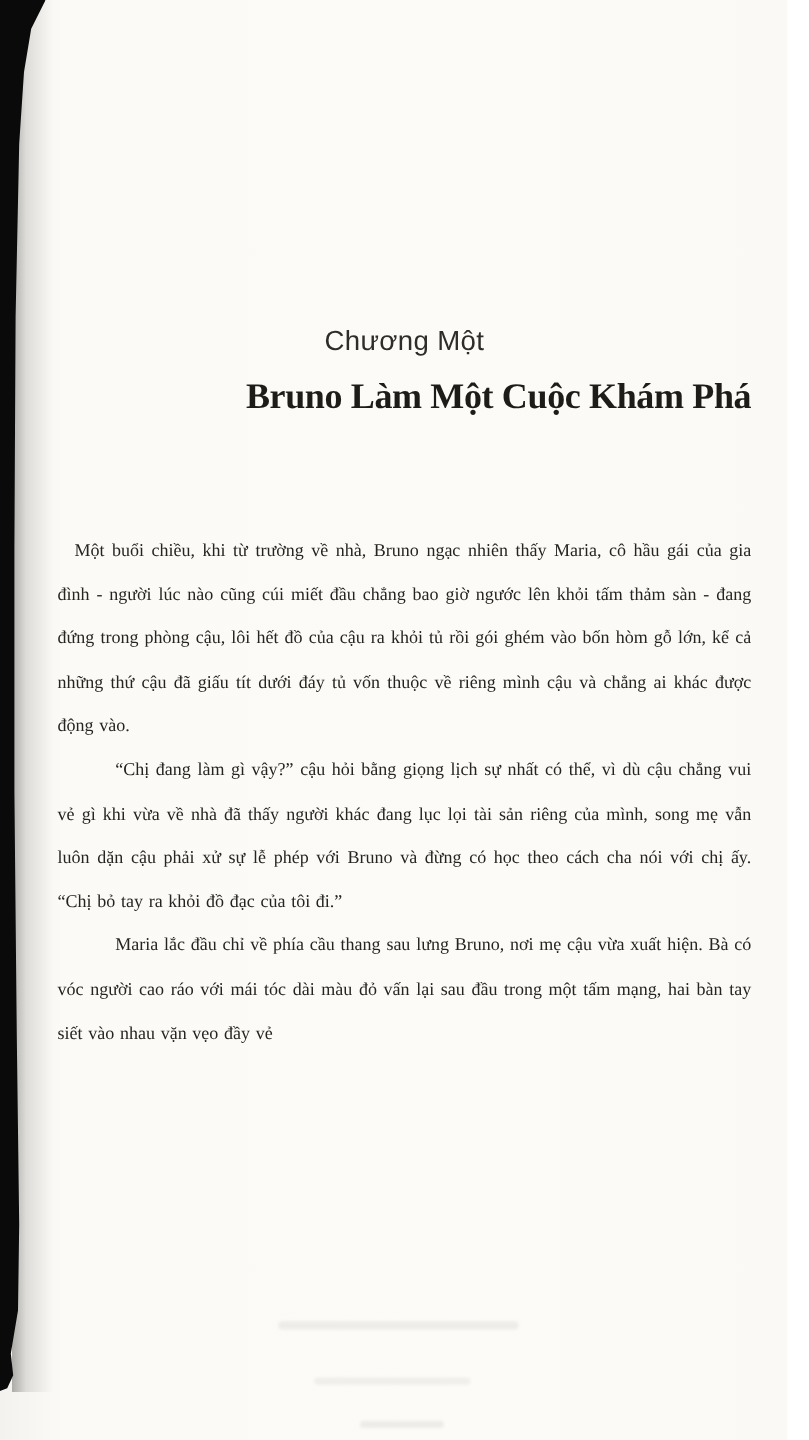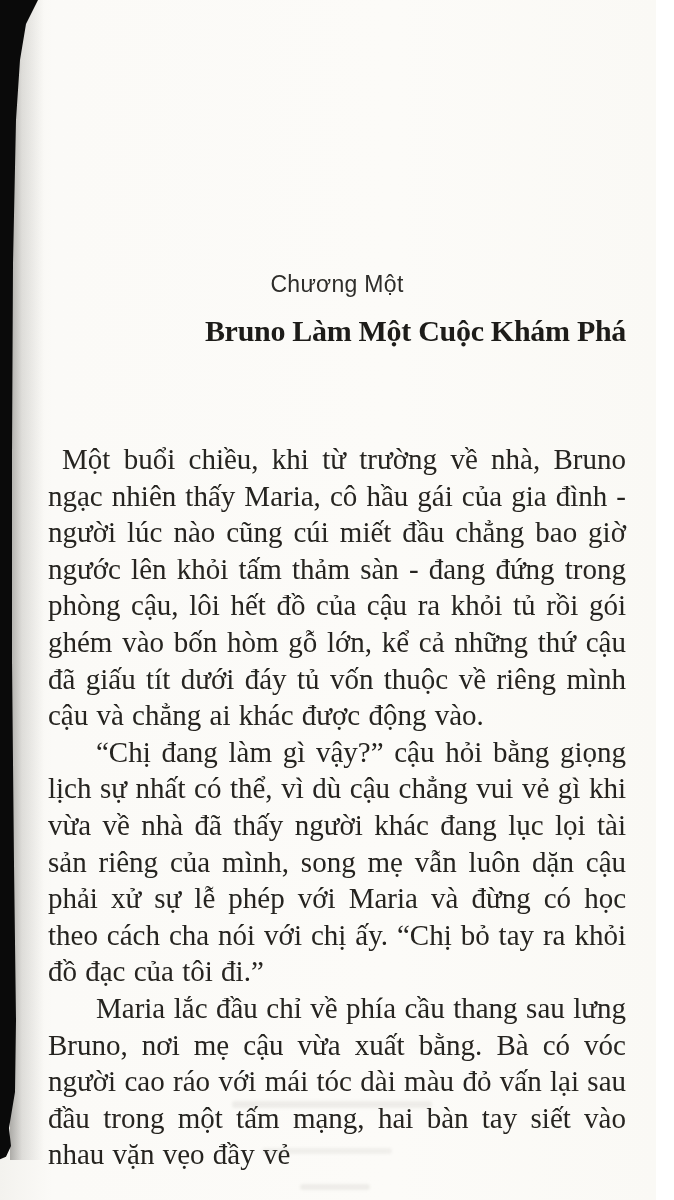--- a/index.html
+++ b/index.html
@@ -61,21 +61,21 @@
     text-align: right;
     font-family: "Liberation Serif", serif;
     font-weight: 700;
     font-size: 30px;
     letter-spacing: -0.3px;
     color: #1d1c19;
   }
 
   .body-text {
     margin-top: 93px;
-    font-size: 29px;
+    font-size: 15px;
     line-height: 36.6px;
     text-align: justify;
     color: #262420;
     word-spacing: 1px;
   }
   .body-text p {
     margin: 0;
     padding: 0;
   }
   .body-text p.indent-small { text-indent: 14px; }
@@ -100,22 +100,22 @@
   <div class="gutter-soft"></div>
   <div class="gutter-shadow"></div>
 
   <div class="content">
     <div class="chapter-label">Chương Một</div>
 
     <div class="chapter-title">Bruno Làm Một Cuộc Khám Phá</div>
 
     <div class="body-text">
       <p class="indent-small">Một buổi chiều, khi từ trường về nhà, Bruno ngạc nhiên thấy Maria, cô hầu gái của gia đình - người lúc nào cũng cúi miết đầu chẳng bao giờ ngước lên khỏi tấm thảm sàn - đang đứng trong phòng cậu, lôi hết đồ của cậu ra khỏi tủ rồi gói ghém vào bốn hòm gỗ lớn, kể cả những thứ cậu đã giấu tít dưới đáy tủ vốn thuộc về riêng mình cậu và chẳng ai khác được động vào.</p>
-      <p class="indent-normal">“Chị đang làm gì vậy?” cậu hỏi bằng giọng lịch sự nhất có thể, vì dù cậu chẳng vui vẻ gì khi vừa về nhà đã thấy người khác đang lục lọi tài sản riêng của mình, song mẹ vẫn luôn dặn cậu phải xử sự lễ phép với Maria và đừng có học theo cách cha nói với chị ấy. “Chị bỏ tay ra khỏi đồ đạc của tôi đi.”</p>
-      <p class="indent-normal">Maria lắc đầu chỉ về phía cầu thang sau lưng Bruno, nơi mẹ cậu vừa xuất bằng. Bà có vóc người cao ráo với mái tóc dài màu đỏ vấn lại sau đầu trong một tấm mạng, hai bàn tay siết vào nhau vặn vẹo đầy vẻ</p>
+      <p class="indent-normal">“Chị đang làm gì vậy?” cậu hỏi bằng giọng lịch sự nhất có thể, vì dù cậu chẳng vui vẻ gì khi vừa về nhà đã thấy người khác đang lục lọi tài sản riêng của mình, song mẹ vẫn luôn dặn cậu phải xử sự lễ phép với Bruno và đừng có học theo cách cha nói với chị ấy. “Chị bỏ tay ra khỏi đồ đạc của tôi đi.”</p>
+      <p class="indent-normal">Maria lắc đầu chỉ về phía cầu thang sau lưng Bruno, nơi mẹ cậu vừa xuất hiện. Bà có vóc người cao ráo với mái tóc dài màu đỏ vấn lại sau đầu trong một tấm mạng, hai bàn tay siết vào nhau vặn vẹo đầy vẻ</p>
     </div>
   </div>
 
   <div class="artifact artifact-1"></div>
   <div class="artifact artifact-2"></div>
   <div class="artifact artifact-3"></div>
 
 </div>
 
 </body></html>

